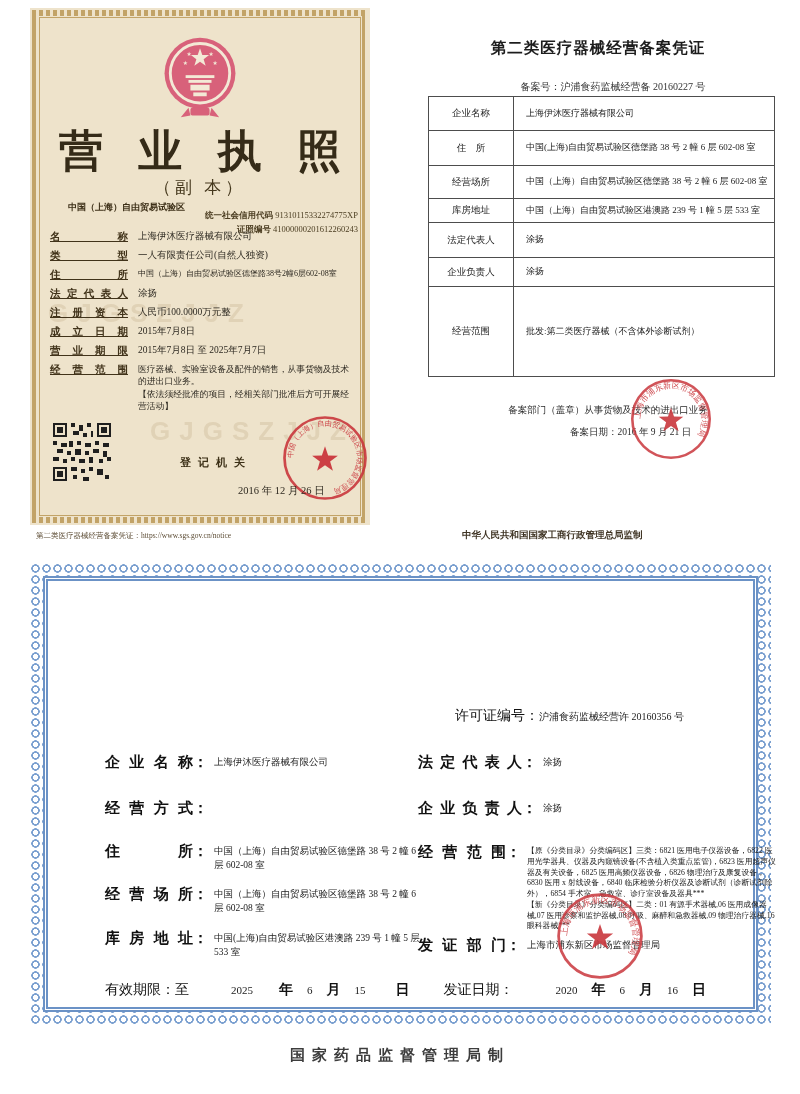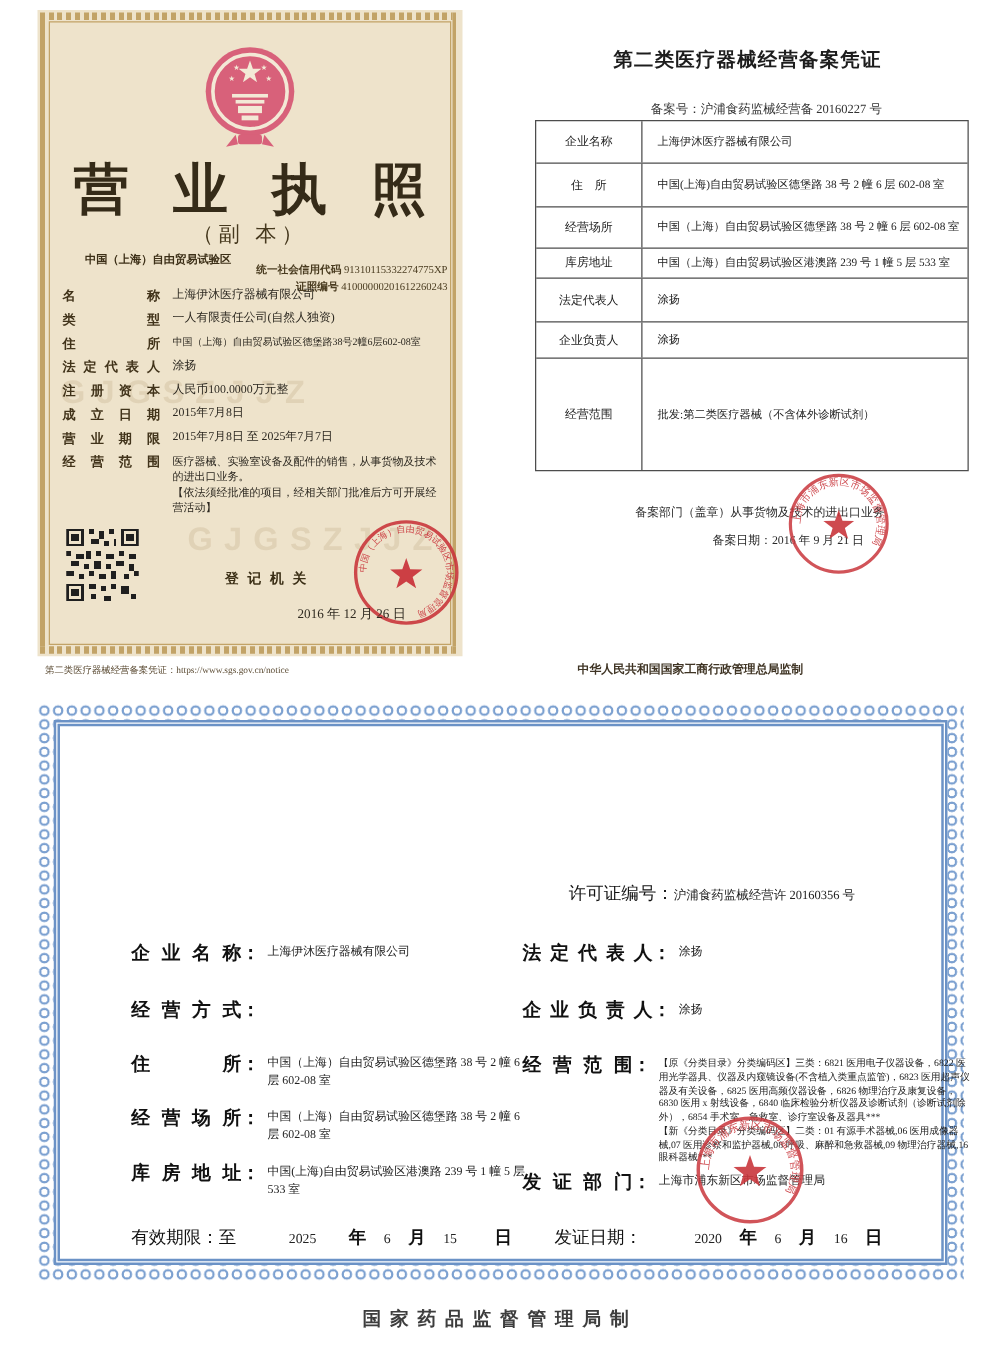--- a/index.html
+++ b/index.html
@@ -20,21 +20,21 @@
   .blic-sub{position:absolute;top:168px;left:0;right:0;text-align:center;font-size:17px;
     letter-spacing:4px;color:#46391e;}
   .blic-region{position:absolute;left:10px;top:193px;font-family:"Liberation Sans",sans-serif;
     font-weight:bold;font-size:9px;color:#3c2f17;margin-left:28px;}
   .blic-codes{position:absolute;right:12px;top:202px;text-align:right;color:#4a3c20;}
   .blic-codes .line{margin-bottom:2px;font-size:8.5px;}
   .blic-codes .lbl{font-family:"Liberation Sans",sans-serif;font-weight:bold;}
   .bl-fields{position:absolute;left:20px;top:222px;width:306px;}
   .bl-row{display:flex;margin-bottom:5px;}
   .bl-label{flex:0 0 78px;text-align:justify;text-align-last:justify;
-    font-family:"Liberation Sans",sans-serif;font-weight:bold;font-size:10.5px;color:#41331a;}
+    font-family:"Liberation Sans",sans-serif;font-weight:bold;font-size:10.5px;color:#41331a;text-decoration:underline;}
   .bl-value{flex:1;padding-left:10px;font-size:9.5px;color:#2c2820;line-height:1.4;white-space:pre-line;}
   .bl-row:nth-child(3) .bl-value{font-size:8px;}
   .bl-row:nth-child(8) .bl-value{font-size:8.8px;}
   .qr{position:absolute;left:23px;top:415px;}
   .blic-registry{position:absolute;left:150px;top:447px;font-family:"Liberation Sans",sans-serif;
     font-weight:bold;font-size:11px;letter-spacing:7px;color:#3b2f16;}
   .blic-date{position:absolute;left:208px;top:476px;font-size:10.5px;color:#2f2a20;}
 
   
   .seal{position:absolute;}

